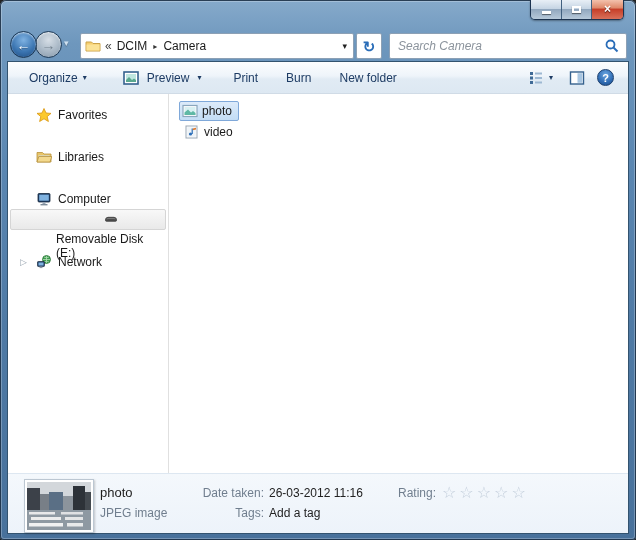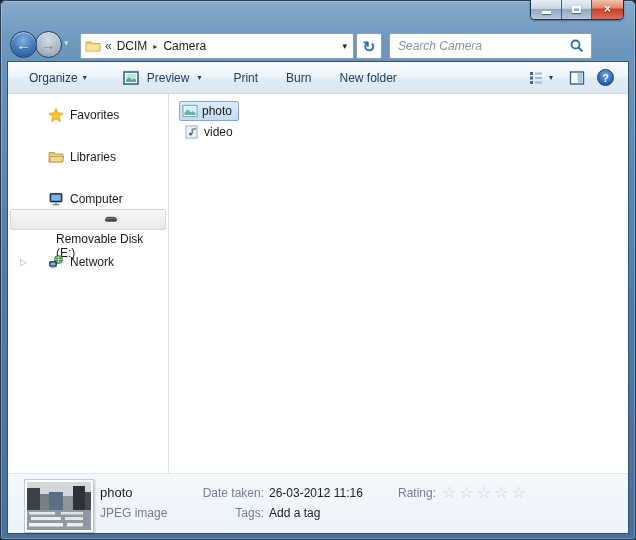--- a/index.html
+++ b/index.html
@@ -29,38 +29,38 @@
   .nav-chevron{position:absolute;left:64px;top:38px;font-size:9px;color:#cfe0ef;text-shadow:0 1px 1px rgba(0,0,0,.3);}
   .white-box{position:absolute;top:33px;height:26px;background:#fff;border:1px solid #8ca0b5;border-radius:2px;box-sizing:border-box;display:flex;align-items:center;}
   .addressbar{left:80px;width:274px;padding:0 4px;gap:4px;font-size:12px;color:#1a1a1a;}
   .crumb{cursor:default;padding:1px 2px;}
   .crumb-sep{font-size:8px;color:#333;}
   .overflow-chevrons{color:#444;font-size:12px;letter-spacing:-1px;}
   .addr-spacer{flex:1;}
   .addr-drop{font-size:9px;color:#222;padding-right:2px;}
   .refreshbox{left:356px;width:26px;justify-content:center;}
   .refresh-glyph{color:#2a6db8;font-size:15px;font-weight:bold;line-height:1;}
-  .searchbox{left:389px;width:203px;padding:0 6px;gap:4px;}
+  .searchbox{left:389px;width:238px;padding:0 6px;gap:4px;}
   .searchbox input{flex:1;border:none;outline:none;font-family:"Liberation Sans",sans-serif;font-style:italic;font-size:12px;color:#333;background:transparent;}
   .searchbox input::placeholder{color:#8b939c;font-style:italic;}
   
   .client{position:absolute;left:8px;top:62px;width:620px;height:471px;background:#fff;box-shadow:0 0 0 1px #33536f;}
   .toolbar{position:absolute;left:0;top:0;right:0;height:31px;
     background:linear-gradient(180deg,#fcfdfe 0%,#eef4fa 45%,#e1ebf4 55%,#dde8f2 100%);
     border-bottom:1px solid #d0dbe6;display:flex;align-items:center;font-size:12px;color:#1e3c64;}
   .tb-item{display:flex;align-items:center;gap:5px;padding:4px 9px;border-radius:2px;cursor:default;}
   .tb-item:first-child{margin-left:12px;}
   .tb-caret{font-size:8px;color:#1e3c64;}
   .tb-right{margin-left:auto;display:flex;align-items:center;gap:10px;padding-right:14px;}
   .help-circle{width:17px;height:17px;border-radius:50%;background:radial-gradient(circle at 50% 30%,#6aa6e0 0%,#2f6cb4 60%,#1c4c87 100%);color:#fff;font-size:11px;font-weight:bold;display:flex;align-items:center;justify-content:center;border:1px solid #1b3f6e;box-sizing:border-box;}
   
   .content{position:absolute;left:0;top:32px;right:0;bottom:59px;background:#fff;}
   .sep-v{position:absolute;left:160px;top:0;bottom:0;width:1px;background:#e0e0e0;}
   .sidebar{position:absolute;left:0;top:0;width:160px;bottom:0;padding-top:10px;box-sizing:border-box;font-size:12px;color:#1a1a1a;}
-  .side-row{height:21px;display:flex;align-items:center;gap:6px;padding-left:40px;position:relative;cursor:default;}
+  .side-row{height:21px;display:flex;align-items:center;gap:6px;padding-left:28px;position:relative;cursor:default;}
   .side-row.child{padding-left:47px;}
   .side-row.gap{margin-top:21px;}
   .side-row .exp{position:absolute;left:12px;font-size:9px;color:#9aa6b1;}
   .side-row.sel{background:linear-gradient(180deg,#f8f8f8,#e9e9e9);border:1px solid #d5d5d5;border-radius:2px;margin:0 2px;padding-left:45px;height:19px;flex-direction:column;}
   .icon16{width:16px;height:16px;flex:0 0 16px;display:inline-block;}
   
   .filelist{position:absolute;left:161px;top:0;right:0;bottom:0;font-size:12px;color:#1a1a1a;}
   .file-row{position:absolute;display:flex;align-items:center;gap:4px;cursor:default;}
   .file-row.photo{left:10px;top:7px;background:linear-gradient(180deg,#ddebfa,#c3ddf5);border:1px solid #7fa8d9;border-radius:2px;padding:1px 6px 1px 2px;}
   .file-row.video{left:13px;top:29px;padding:1px 4px 1px 2px;}

